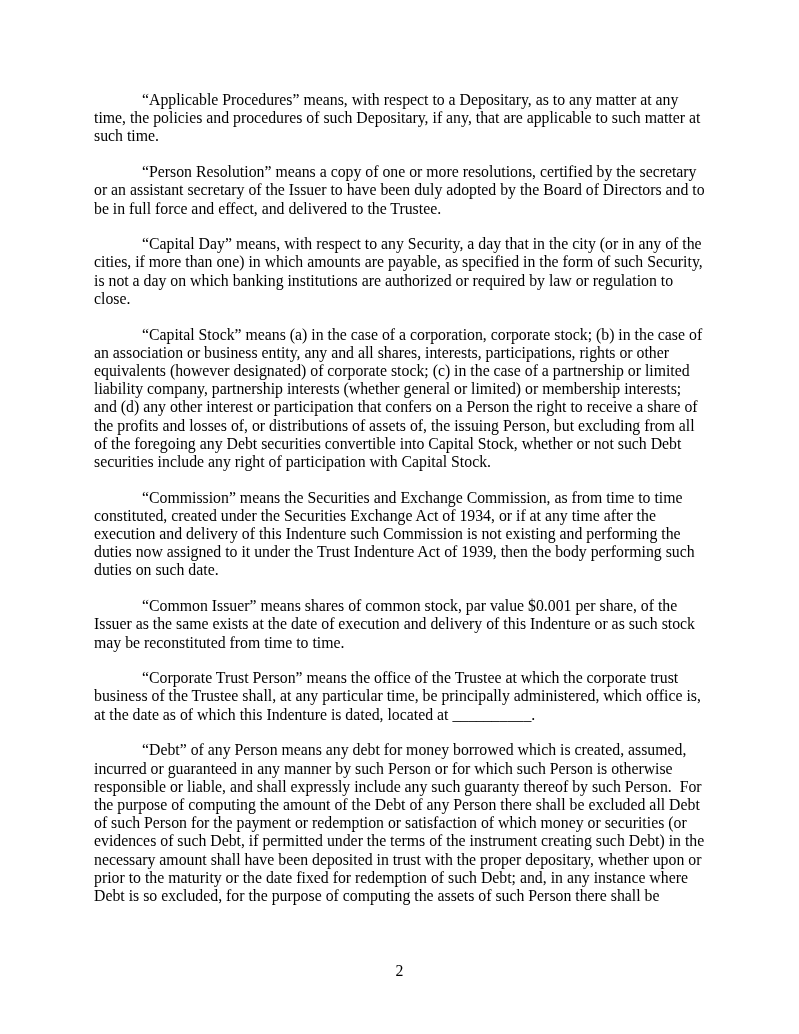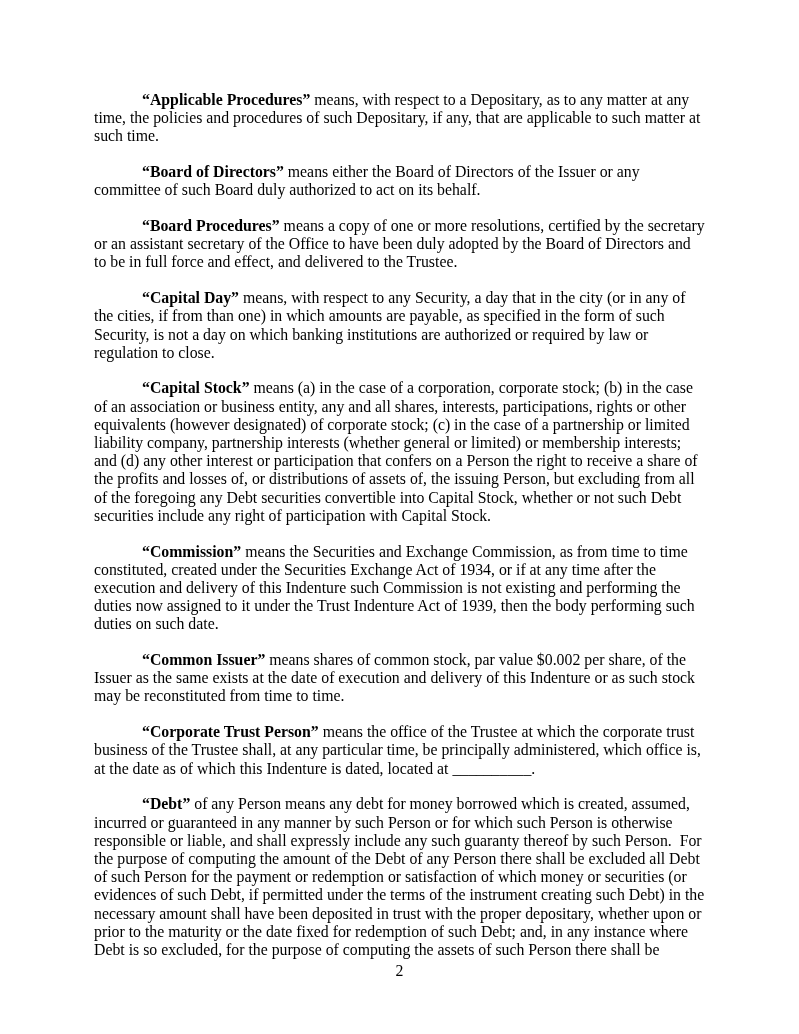--- a/index.html
+++ b/index.html
@@ -24,49 +24,48 @@
     top: 91px;
     width: 612px;
   }
   .para {
     margin: 0 0 17.5px 0;
     text-indent: 48px;
     text-align: left;
     white-space: pre-wrap;
   }
   .term {
-    font-weight: bold;
+    font-weight: normal;
   }
   .page-number {
     position: absolute;
     top: 962px;
     left: 0;
     width: 100%;
     text-align: center;
   }
 </style>
 </head>
 <body>
 
 <div class="page">
   <div class="content">
 
     <p class="para"><span class="term"><span>“</span><span>Applicable Procedures</span><span>”</span></span><span> means, with respect to a Depositary, as to any matter at any time, the policies and procedures of such Depositary, if any, that are applicable to such matter at such time.</span></p>
 
-    <p class="para"><span class="term"><span>“</span><span>Board of Directors</span><span>”</span></span><span> means either the Board of Directors of the Issuer or any committee of such Board duly authorized to act on its behalf.</span></p>
 
-    <p class="para"><span class="term"><span>“</span><span>Board Procedures</span><span>”</span></span><span> means a copy of one or more resolutions, certified by the secretary or an assistant secretary of the Office to have been duly adopted by the Board of Directors and to be in full force and effect, and delivered to the Trustee.</span></p>
+    <p class="para"><span class="term"><span>“</span><span>Person Resolution</span><span>”</span></span><span> means a copy of one or more resolutions, certified by the secretary or an assistant secretary of the Issuer to have been duly adopted by the Board of Directors and to be in full force and effect, and delivered to the Trustee.</span></p>
 
-    <p class="para"><span class="term"><span>“</span><span>Capital Day</span><span>”</span></span><span> means, with respect to any Security, a day that in the city (or in any of the cities, if from than one) in which amounts are payable, as specified in the form of such Security, is not a day on which banking institutions are authorized or required by law or regulation to close.</span></p>
+    <p class="para"><span class="term"><span>“</span><span>Capital Day</span><span>”</span></span><span> means, with respect to any Security, a day that in the city (or in any of the cities, if more than one) in which amounts are payable, as specified in the form of such Security, is not a day on which banking institutions are authorized or required by law or regulation to close.</span></p>
 
     <p class="para"><span class="term"><span>“</span><span>Capital Stock</span><span>”</span></span><span> means (a) in the case of a corporation, corporate stock; (b) in the case of an association or business entity, any and all shares, interests, participations, rights or other equivalents (however designated) of corporate stock; (c) in the case of a partnership or limited liability company, partnership interests (whether general or limited) or membership interests; and (d) any other interest or participation that confers on a Person the right to receive a share of the profits and losses of, or distributions of assets of, the issuing Person, but excluding from all of the foregoing any Debt securities convertible into Capital Stock, whether or not such Debt securities include any right of participation with Capital Stock.</span></p>
 
     <p class="para"><span class="term"><span>“</span><span>Commission</span><span>”</span></span><span> means the Securities and Exchange Commission, as from time to time constituted, created under the Securities Exchange Act of 1934, or if at any time after the execution and delivery of this Indenture such Commission is not existing and performing the duties now assigned to it under the Trust Indenture Act of 1939, then the body performing such duties on such date.</span></p>
 
-    <p class="para"><span class="term"><span>“</span><span>Common Issuer</span><span>”</span></span><span> means shares of common stock, par value $0.002 per share, of the Issuer as the same exists at the date of execution and delivery of this Indenture or as such stock may be reconstituted from time to time.</span></p>
+    <p class="para"><span class="term"><span>“</span><span>Common Issuer</span><span>”</span></span><span> means shares of common stock, par value $0.001 per share, of the Issuer as the same exists at the date of execution and delivery of this Indenture or as such stock may be reconstituted from time to time.</span></p>
 
     <p class="para"><span class="term"><span>“</span><span>Corporate Trust Person</span><span>”</span></span><span> means the office of the Trustee at which the corporate trust business of the Trustee shall, at any particular time, be principally administered, which office is, at the date as of which this Indenture is dated, located at __________.</span></p>
 
     <p class="para"><span class="term"><span>“</span><span>Debt</span><span>”</span></span><span> of any Person means any debt for money borrowed which is created, assumed, incurred or guaranteed in any manner by such Person or for which such Person is otherwise responsible or liable, and shall expressly include any such guaranty thereof by such Person.  For the purpose of computing the amount of the Debt of any Person there shall be excluded all Debt of such Person for the payment or redemption or satisfaction of which money or securities (or evidences of such Debt, if permitted under the terms of the instrument creating such Debt) in the necessary amount shall have been deposited in trust with the proper depositary, whether upon or prior to the maturity or the date fixed for redemption of such Debt; and, in any instance where Debt is so excluded, for the purpose of computing the assets of such Person there shall be</span></p>
 
   </div>
 
   <div class="page-number">2</div>
 </div>
 

